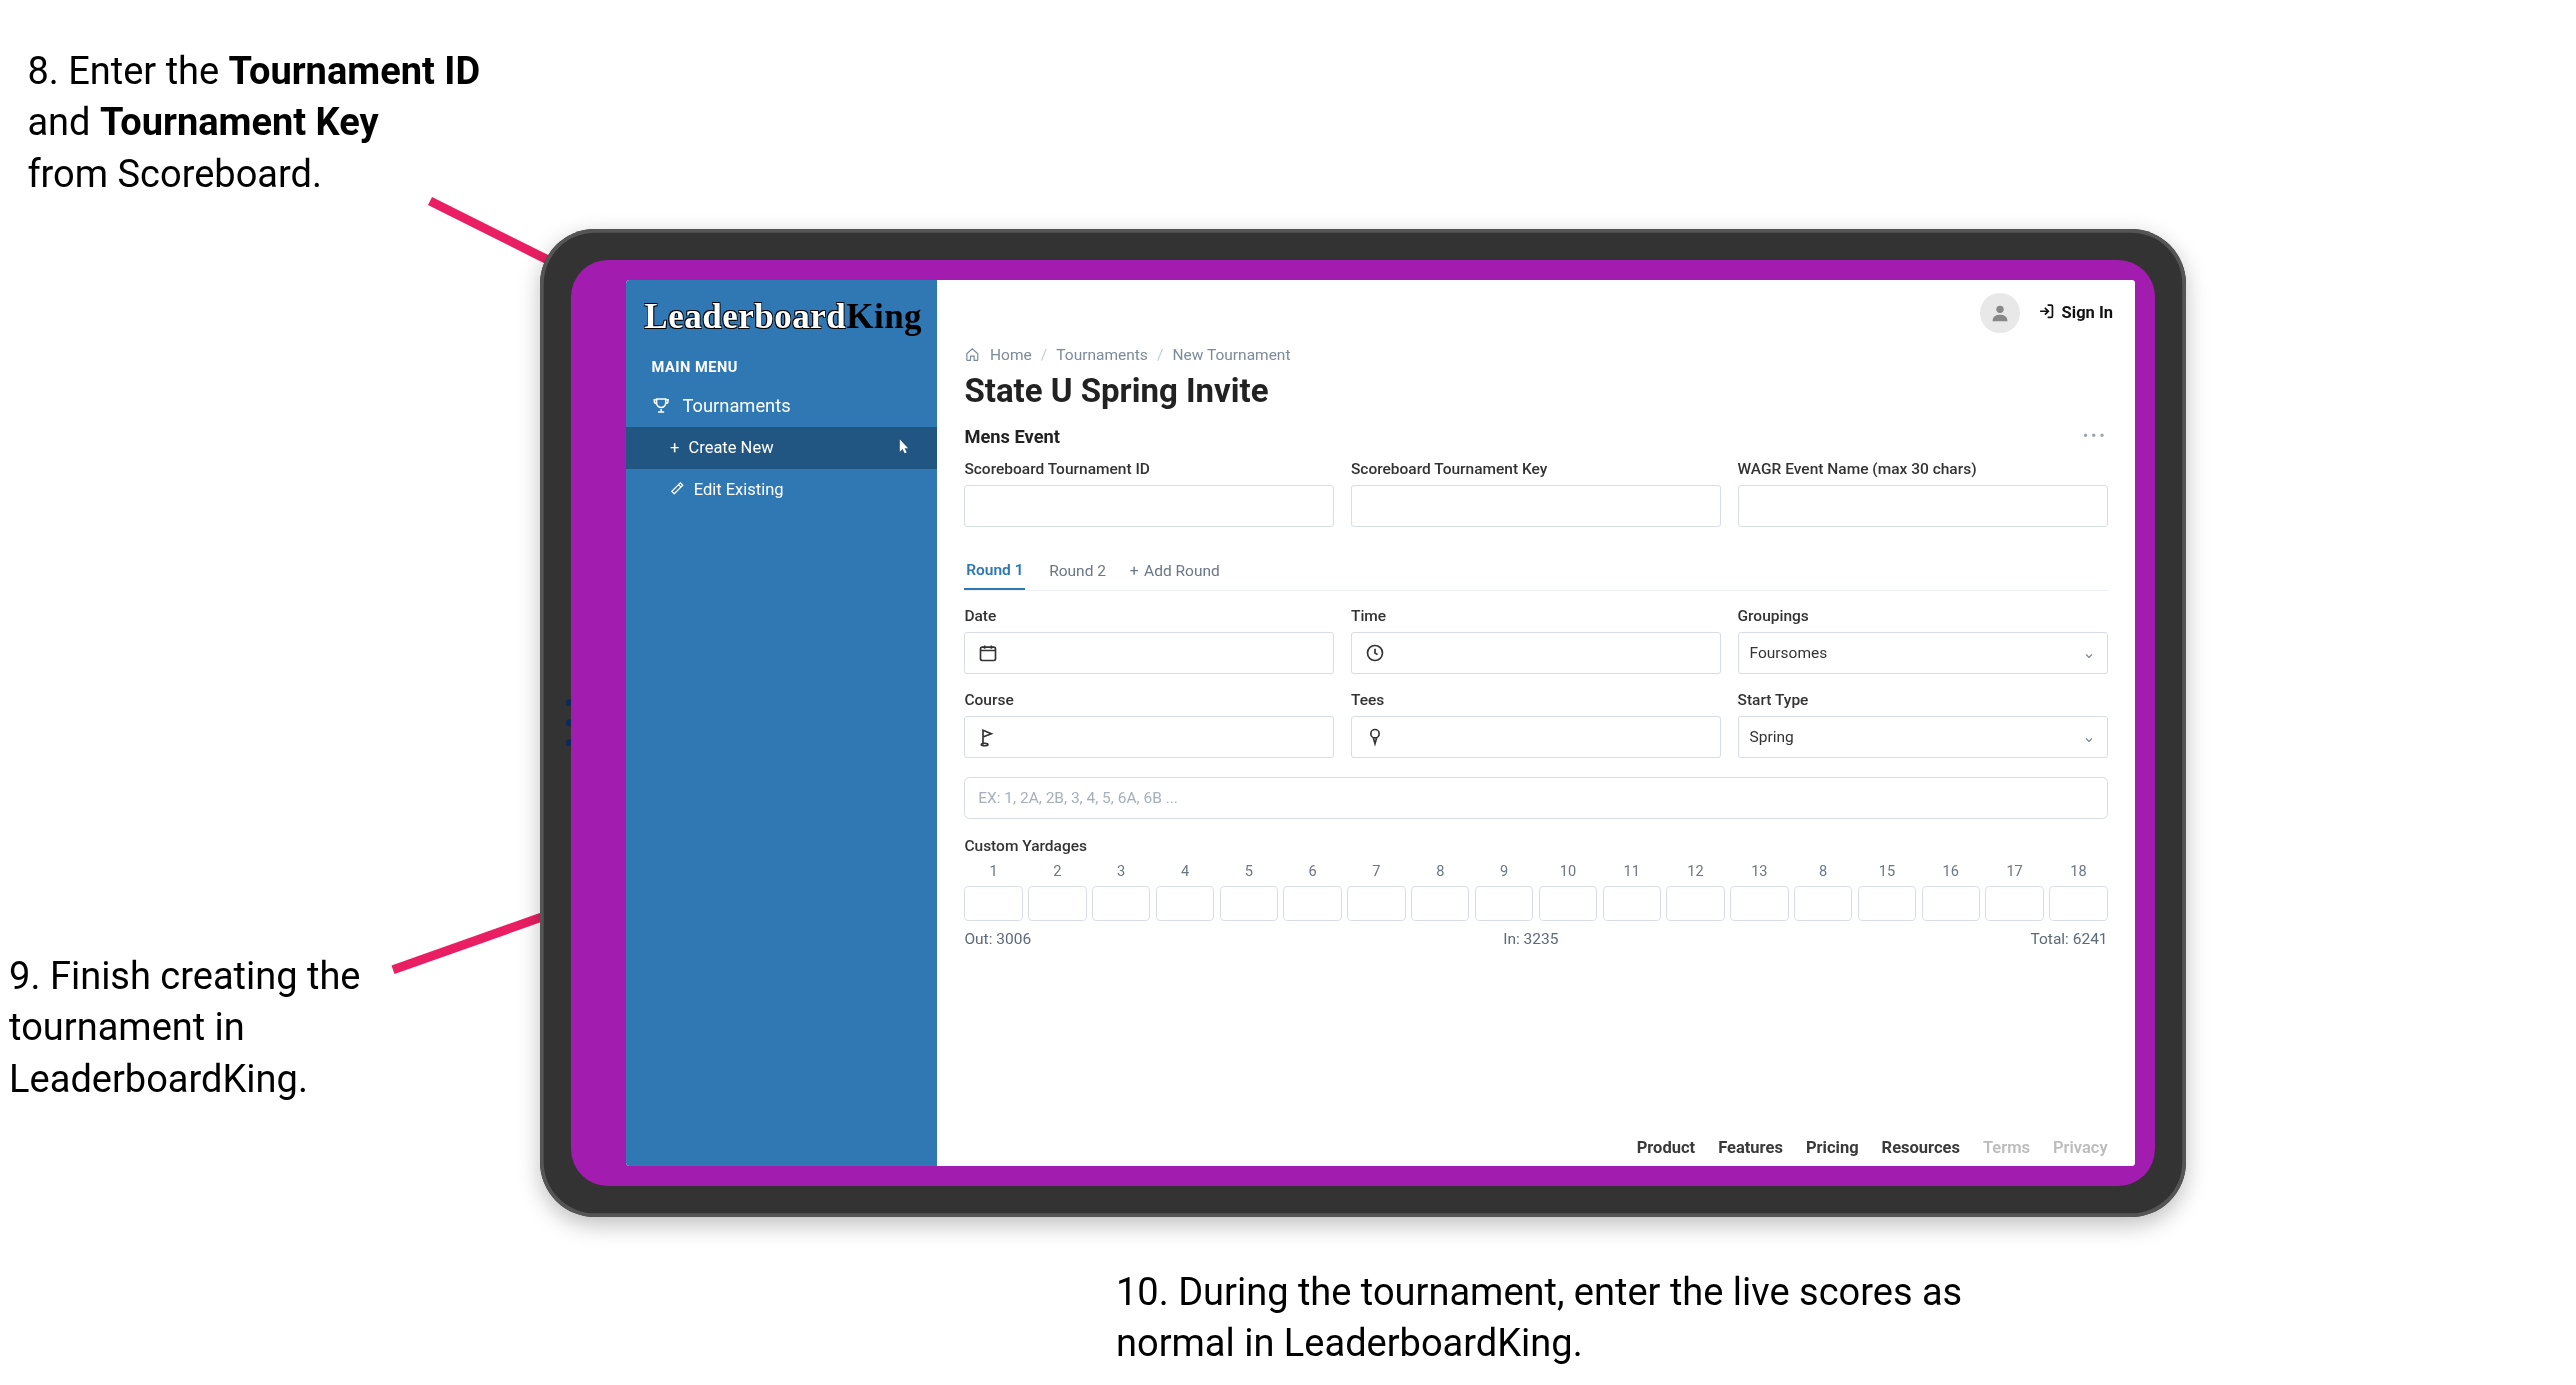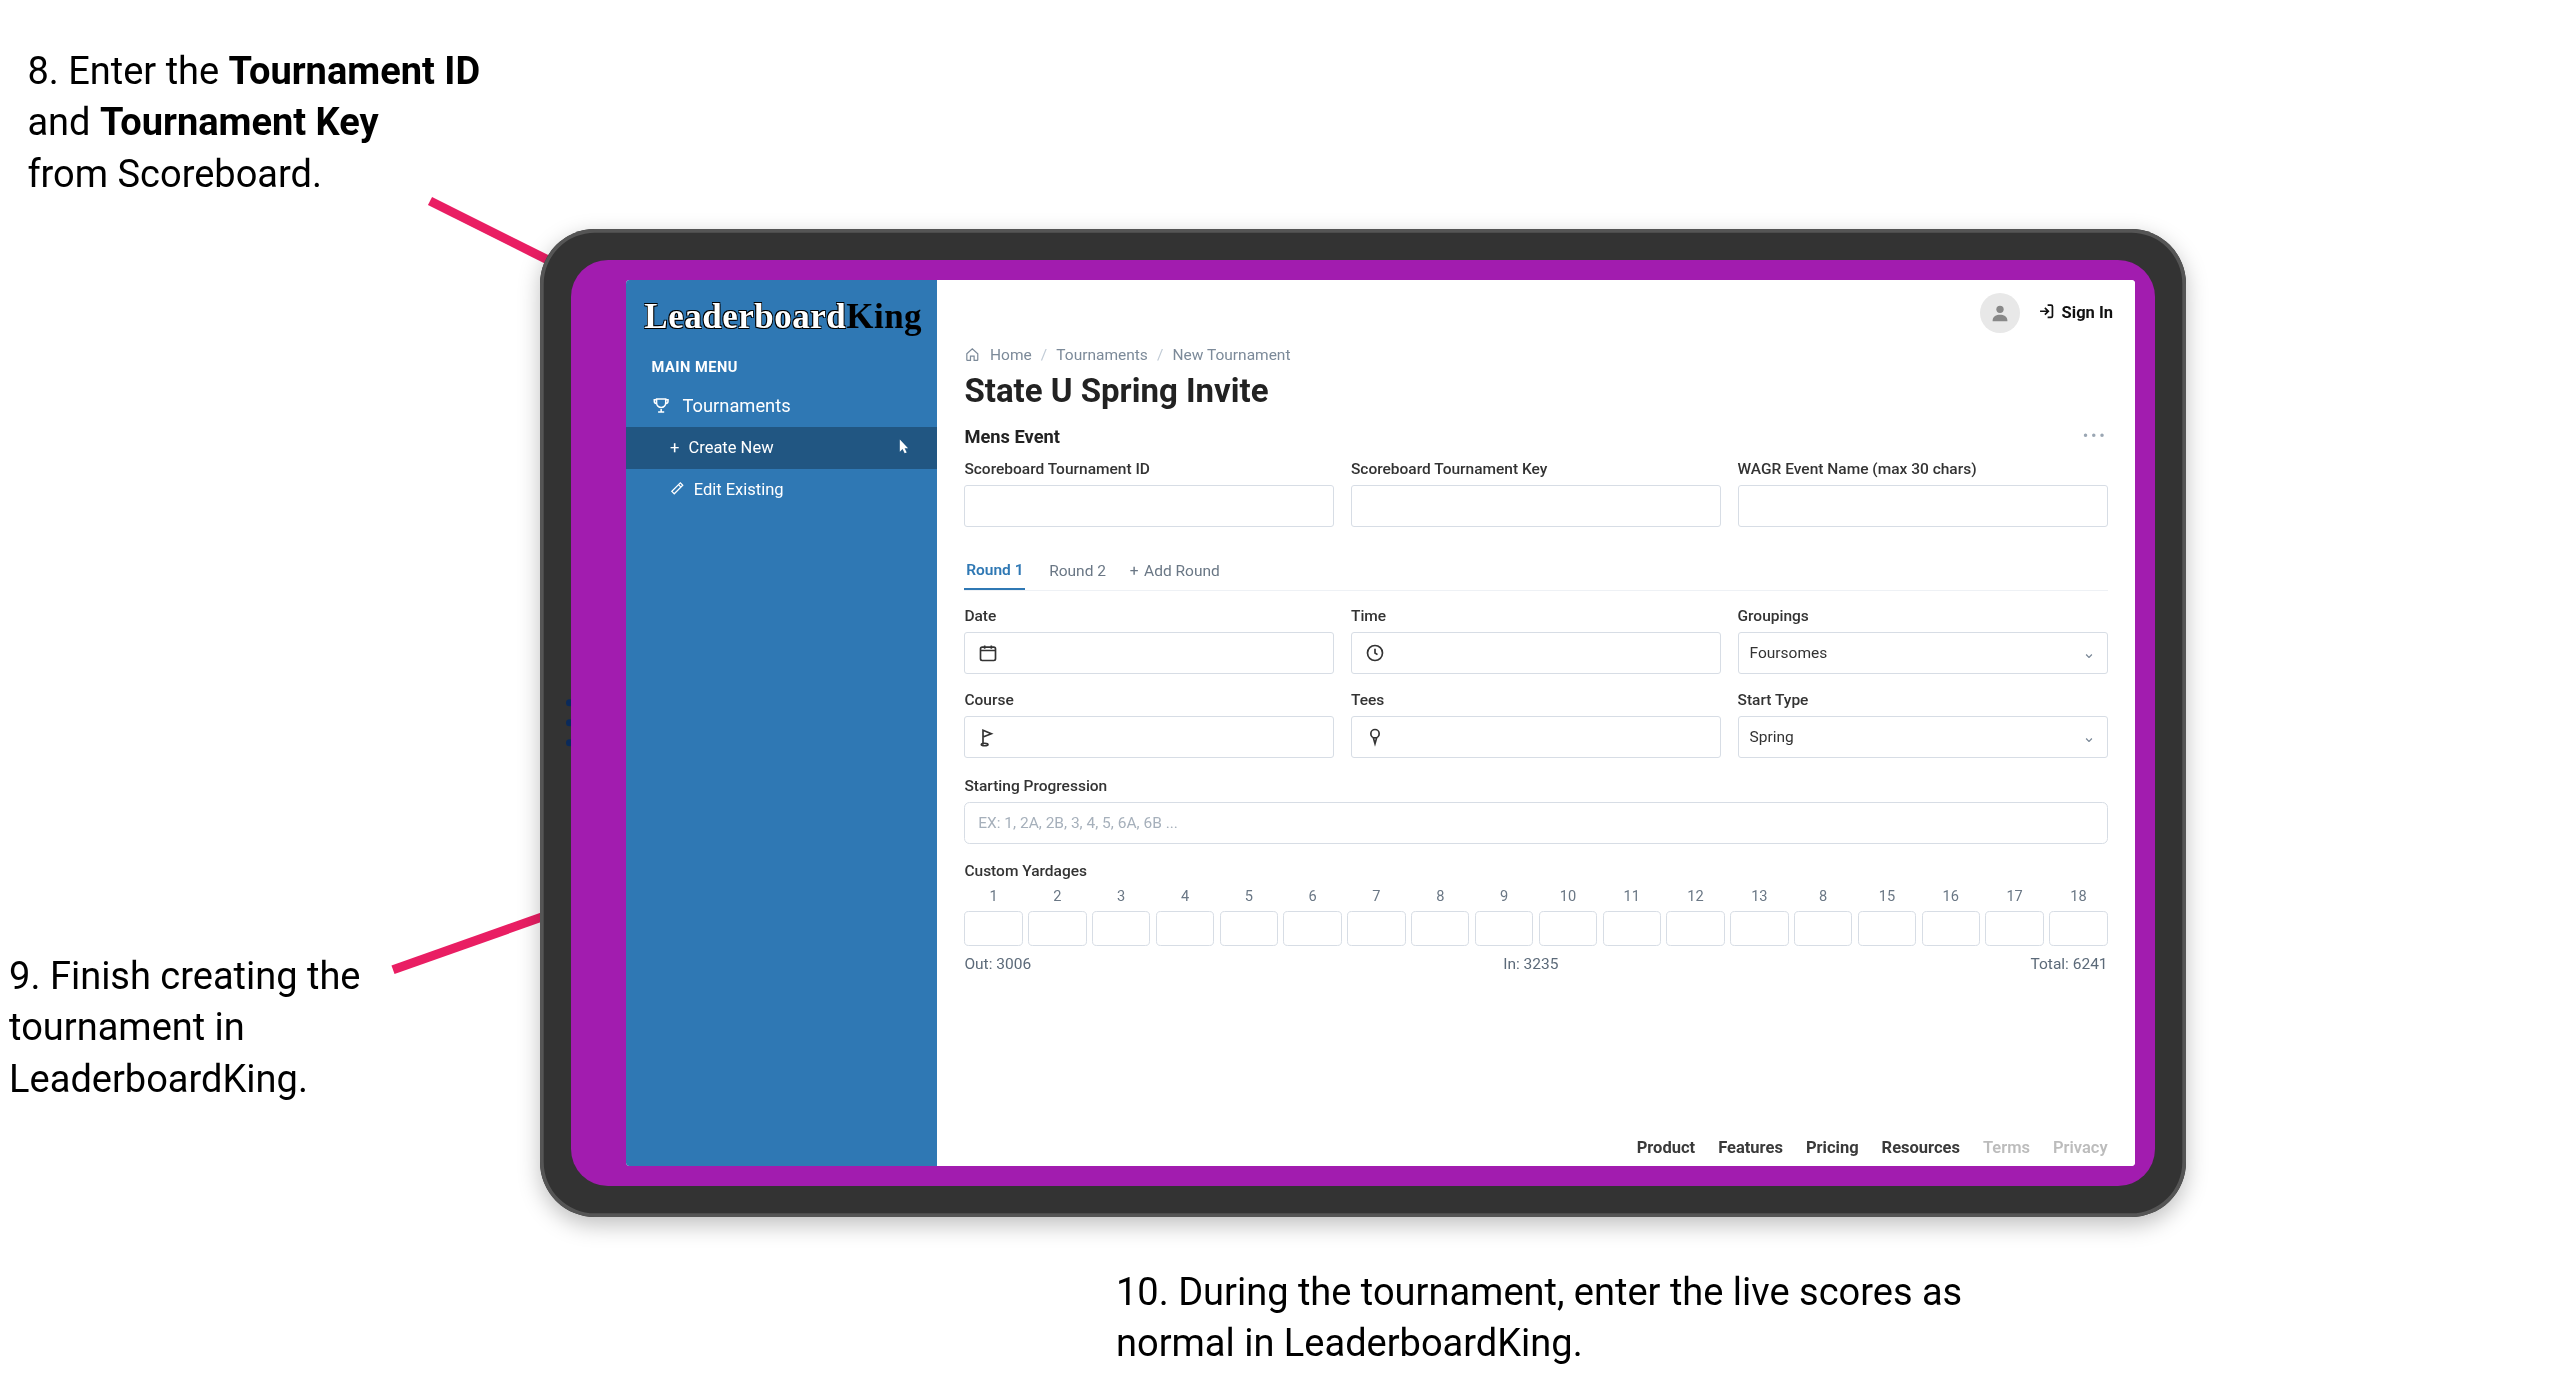--- a/index.html
+++ b/index.html
@@ -271,21 +271,20 @@
               <div>
                 <div class="field-label">Start Type</div>
                 <div class="select">
                   <span>Spring</span>
                   <span class="chev">⌄</span>
                 </div>
               </div>
             </div>
 
             <div class="full-field">
-              <div class="field-label">Starting Progression</div>
               <div class="prog-input">
                 <span>EX: 1, 2A, 2B, 3, 4, 5, 6A, 6B ...</span>
               </div>
             </div>
 
             <div class="yardage">
               <div class="field-label">Custom Yardages</div>
               <div class="hole-row" id="hole-nums">
                   <div class="hole-num">1</div>
                   <div class="hole-num">2</div>

